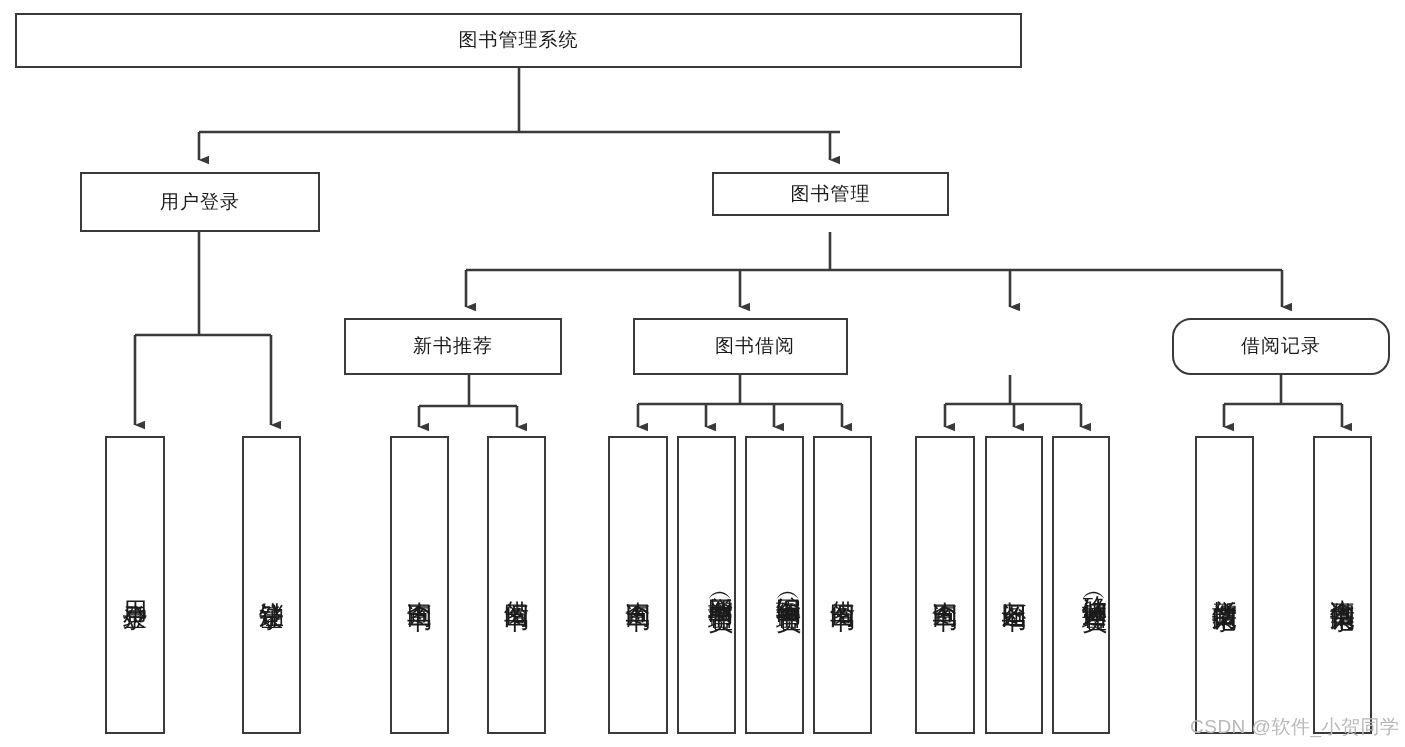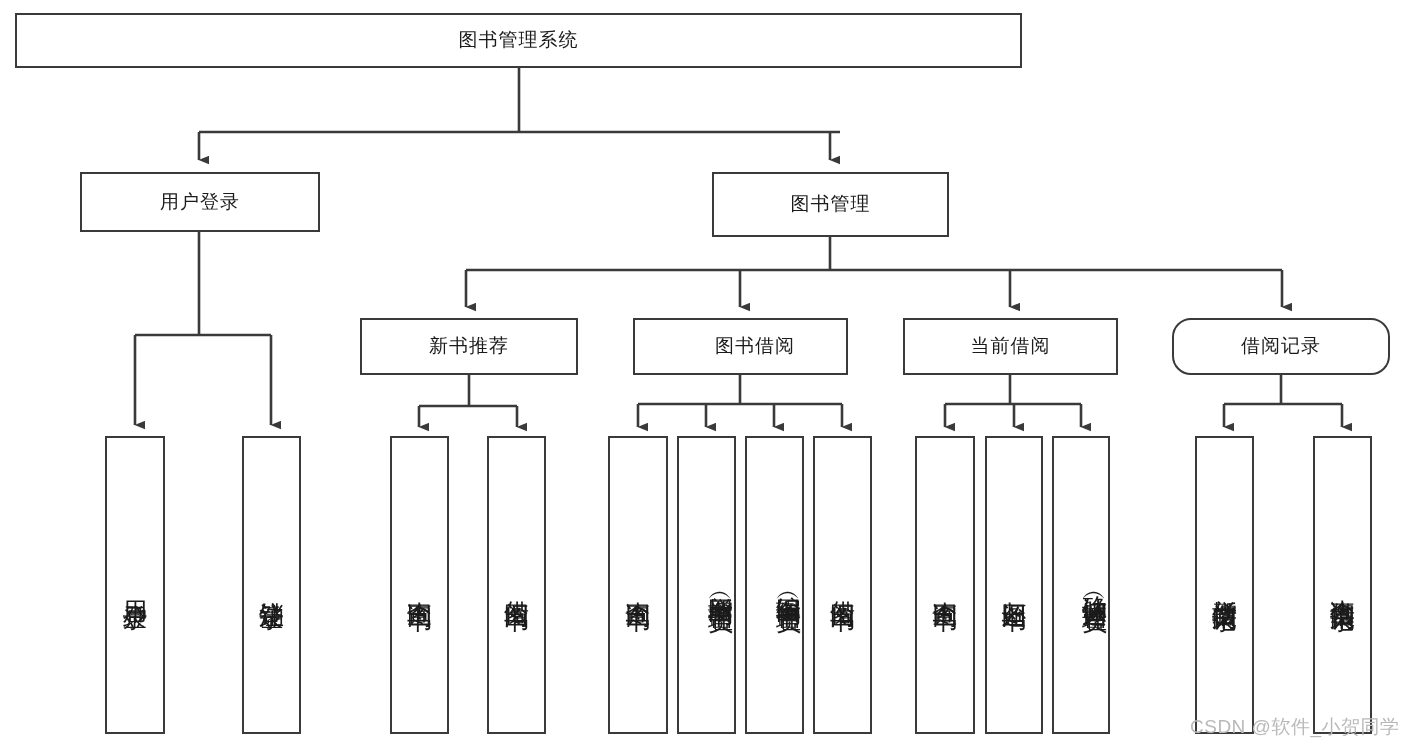--- a/index.html
+++ b/index.html
@@ -116,32 +116,29 @@
     </g>
   </svg>
 
   <div class="node horiz" style="left:15px; top:13px; width:1007px; height:55px;">
     <span>图书管理系统</span>
   </div>
 
   <div class="node horiz" style="left:80px; top:172px; width:240px; height:60px;">
     <span>用户登录</span>
   </div>
-  <div class="node horiz" style="left:712px; top:172px; width:237px; height:65px;">
+  <div class="node horiz" style="left:712px; top:172px; width:237px; height:44px;">
     <span>图书管理</span>
   </div>
 
-  <div class="node horiz" style="left:360px; top:318px; width:218px; height:57px;">
+  <div class="node horiz" style="left:344px; top:318px; width:218px; height:57px;">
     <span>新书推荐</span>
   </div>
   <div class="node horiz" style="left:633px; top:318px; width:215px; height:57px;padding-left:29px;">
     <span>图书借阅</span>
-  </div>
-  <div class="node horiz" style="left:903px; top:318px; width:215px; height:57px;">
-    <span>当前借阅</span>
   </div>
   <div class="node horiz" style="left:1172px; top:318px; width:218px; height:57px;border-radius:19px;">
     <span>借阅记录</span>
   </div>
 
   <div class="node vert" style="left:105px; top:436px; width:60px; height:298px;">
     <span>用户登录</span>
   </div>
   <div class="node vert" style="left:242px; top:436px; width:59px; height:298px;">
     <span>注销登录</span>

